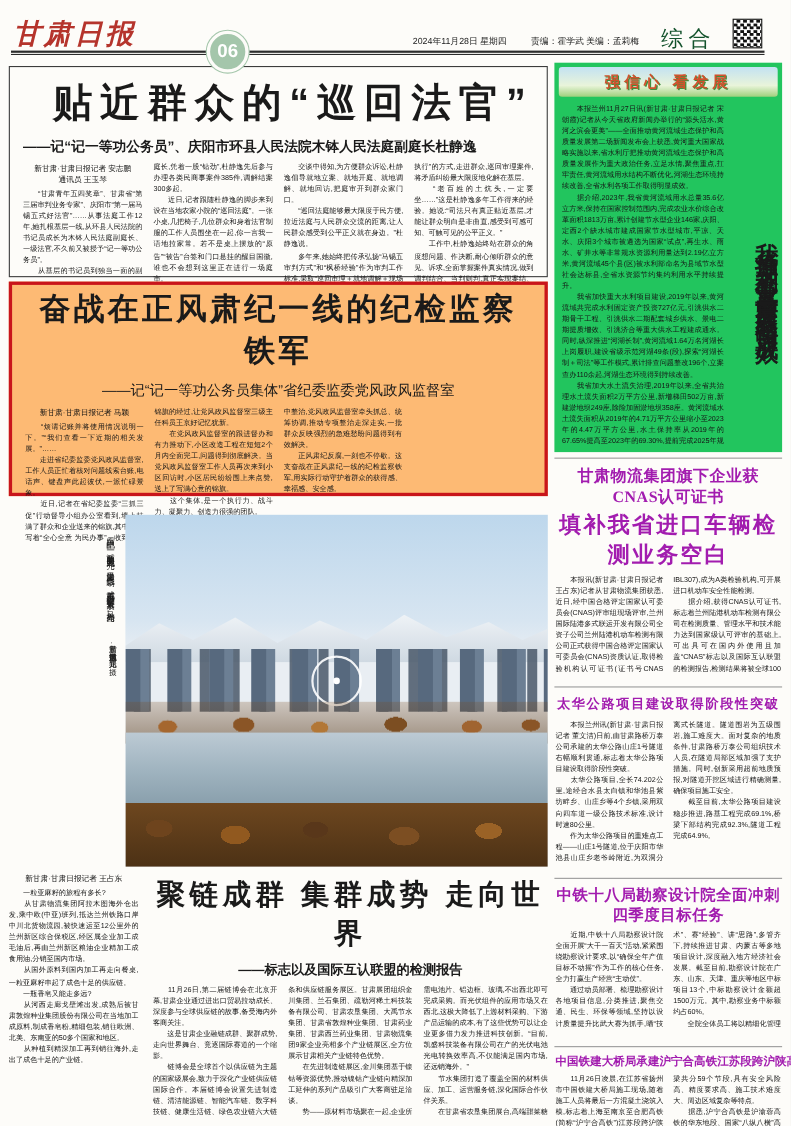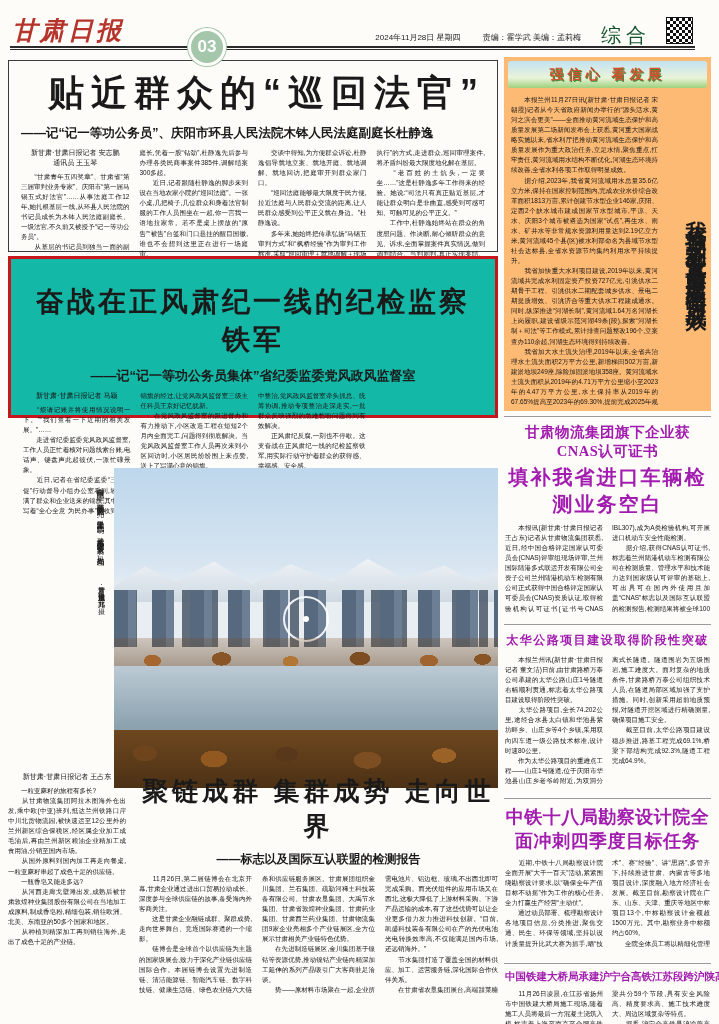--- a/index.html
+++ b/index.html
@@ -31,24 +31,24 @@
   .cols4 { columns:4; column-gap:10px; overflow:hidden; column-fill:auto; }
   .cols3 { columns:3; column-gap:10px; overflow:hidden; column-fill:auto; }
   .cols2 { columns:2; column-gap:9px; overflow:hidden; column-fill:auto; }
   
   .a1 { position:absolute; left:8px; top:60px; width:490px; height:192px;
     border:1.5px solid #3c3c3c; padding:6px 12px; background:#fdfcf9; }
   .a1 .hl { font-size:36px; font-weight:bold; text-align:right; letter-spacing:7px; margin-top:2px; }
   .a1 .sub { font-size:12.5px; font-weight:bold; text-align:left; margin:7px 0 6px; }
   .a1 .cols4 { height:112px; }
   
-  .a2 { position:absolute; left:8px; top:256px; width:490px; height:162px;
-    border:3.5px solid #c8151b; padding:21px 12px; background:#14b8a6; }
+  .a2 { position:absolute; left:8px; top:256px; width:490px; height:195px;
+    border:3.5px solid #c8151b; padding:0 12px; background:#fdba74; }
   .a2 .hl { font-size:28px; font-weight:bold; text-align:center; letter-spacing:3px; margin-top:3px; }
-  .a2 .sub { font-size:13px; font-weight:bold; text-align:center; margin:8px 0 6px; }
+  .a2 .sub { font-size:13px; font-weight:normal; text-align:center; margin:8px 0 6px; }
   .a2 .cols4 { height:126px; }
   
   .photo-block { position:absolute; left:8px; top:468px; width:490px; height:320px; display:flex; }
   .photo-caption { width:106px; padding:14px 6px; writing-mode:vertical-rl; text-orientation:upright;
     display:flex; justify-content:flex-start; }
   .cap-text { font-size:7.5px; line-height:2.1; letter-spacing:1px; white-space:pre-line; }
   .cap-credit { font-size:7px; line-height:2; margin-top:18px; color:#222; }
   .photo { flex:1; position:relative; overflow:hidden;
     background:linear-gradient(180deg,#bdd7ec 0%,#d7e5f1 30%,#e9eef3 40%); }
   .mountains { position:absolute; left:0; right:0; top:26%; height:16%;
@@ -76,64 +76,64 @@
       linear-gradient(180deg,rgba(122,77,32,.25),rgba(90,58,26,.55)); }
   .trees2 { position:absolute; left:0; right:0; bottom:0; height:18%;
     background:
       radial-gradient(20px 13px at 8% 40%,#6e441d 60%,rgba(0,0,0,0) 61%),
       radial-gradient(22px 14px at 26% 50%,#91591f 60%,rgba(0,0,0,0) 61%),
       radial-gradient(19px 12px at 45% 42%,#59371a 60%,rgba(0,0,0,0) 61%),
       radial-gradient(23px 14px at 66% 52%,#7c4e22 60%,rgba(0,0,0,0) 61%),
       radial-gradient(20px 12px at 86% 44%,#9a6226 60%,rgba(0,0,0,0) 61%),
       linear-gradient(180deg,#6e471f,#4c3115); }
   
-  .expo { position:absolute; left:8px; top:772px; width:490px; height:230px; display:flex; gap:13px; }
+  .expo { position:absolute; left:8px; top:794px; width:490px; height:230px; display:flex; gap:13px; }
   .expo-left { width:118px; overflow:hidden; }
   .expo-left .flow { height:206px; overflow:hidden; }
   .expo-right { flex:1; display:flex; flex-direction:column; }
   .expo-right .hl { font-size:26px; font-weight:bold; text-align:center; letter-spacing:4px; margin-top:2px; }
   .expo-right .sub { font-size:12px; font-weight:bold; text-align:center; margin:7px 0 6px; }
   .expo-right .cols3 { height:158px; }
   
   .rail { position:absolute; left:504px; top:57px; width:207px; height:967px;
     display:flex; flex-direction:column; }
-  .sectionA { background:#fdba74; padding:4px 4px 6px; }
+  .sectionA { background:#22c55e; padding:4px 4px 6px; }
   .banner { height:27px; border-radius:3px; margin-bottom:5px;
     background:linear-gradient(180deg,#c3e2f2 0%,#e9f4da 62%,#9fd07c 100%);
     display:flex; align-items:center; justify-content:center;
     font-size:14px; font-weight:bold; color:#d0512c; letter-spacing:4px;
     text-shadow:1px 1px 0 #3f8f3f; }
   .waterwrap { display:flex; }
   .water-body { flex:1; height:312px; overflow:hidden; padding:2px 3px; }
   .vert-head { width:46px; writing-mode:vertical-rl; text-orientation:upright;
     font-size:21px; font-weight:bold; letter-spacing:5px; line-height:1.05;
     display:flex; justify-content:center; padding-top:4px; }
   .rdiv { border-top:1px solid #9a9a9a; margin:5px 0 4px; }
   .r-art { padding:0 1px; }
   .r-h { font-family:"Liberation Serif", serif; font-weight:bold; text-align:center; color:#a21caf; }
   .cnas-h1 { font-size:14.5px; letter-spacing:0.5px; margin-top:2px; }
   .cnas-h2 { font-size:20px; letter-spacing:2px; margin:3px 0 5px; }
   .cnas-cols { height:96px; }
   .th-h { font-size:12px; letter-spacing:1.5px; margin:3px 0 6px; }
   .th-cols { height:138px; }
-  .zt-h { font-size:18px; letter-spacing:0.5px; margin:2px 0 5px; }
+  .zt-h { font-size:14px; letter-spacing:0.5px; margin:2px 0 5px; }
   .zt-cols { height:100px; }
   .br-h { font-size:10.5px; letter-spacing:0; margin:2px 0 5px; white-space:nowrap; }
   .br-cols { height:146px; }
 </style>
 </head>
 <body>
 
 <div class="page">
 
   <div class="masthead">
     <div class="logo">甘肃日报</div>
     <div class="mast-line"></div>
     <div class="mast-line2"></div>
-    <div class="page-circle">03</div>
+    <div class="page-circle">06</div>
     <div class="date-block">
       <span>2024年11月28日  星期四</span>
       <span>责编：霍学武    美编：孟莉梅</span>
     </div>
     <div class="section-label">综合</div>
     <div class="qr"></div>
   </div>
 
   <div class="a1">
     <div class="hl">贴近群众的“巡回法官”</div>

